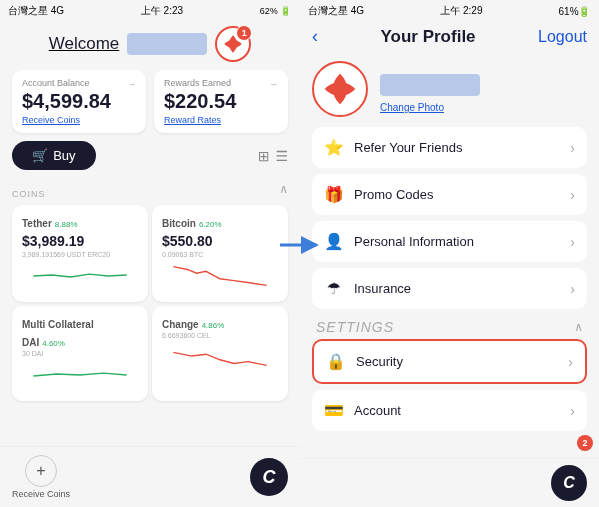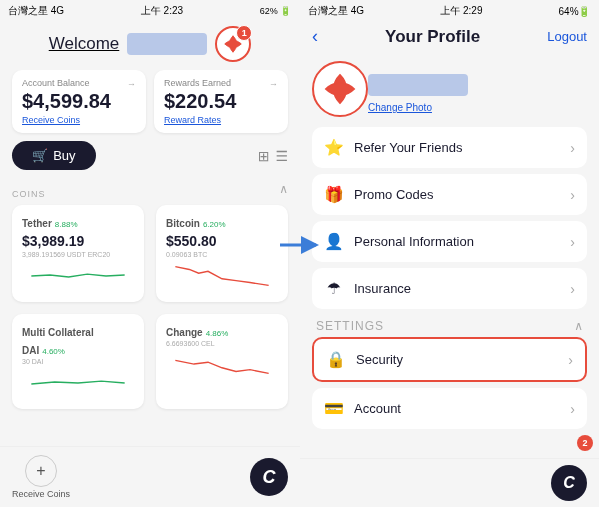--- a/index.html
+++ b/index.html
@@ -155,21 +155,21 @@
       letter-spacing: 1px;
       color: #aaa;
       text-transform: uppercase;
       margin-top: 11px;
     }
     .coins-chevron { font-size: 12px; color: #aaa; cursor: pointer; }
 
     .coins-grid {
       display: grid;
       grid-template-columns: 1fr 1fr;
-      gap: 12px;
+      gap: 4px;
     }
     .coin-card {
       background: #fff;
       border-radius: 10px;
       padding: 8px 10px;
       box-shadow: 0 1px 3px rgba(0,0,0,0.08);
       min-height: 80px;
       overflow: hidden;
     }
     .coin-name { font-size: 10px; color: #555; font-weight: 600; }
@@ -243,27 +243,28 @@
 
     .right-header {
       background: #f5f5f5;
       padding: 6px 12px 8px;
       display: flex;
       align-items: center;
       justify-content: space-between;
     }
     .back-chevron { font-size: 18px; color: #1a56db; cursor: pointer; }
     .profile-title { font-size: 17px; font-weight: 600; color: #1a1a2e; }
-    .logout-btn { font-size: 13px; color: #1a56db; cursor: pointer; }
+    .logout-btn { font-size: 16px; color: #1a56db; cursor: pointer; }
 
     .profile-info {
       background: #f5f5f5;
       padding: 6px 12px 10px;
       display: flex;
       align-items: flex-end;
+      gap: 12px;
     }
     .profile-avatar {
       width: 56px;
       height: 56px;
       border-radius: 50%;
       border: 2px solid #e74c3c;
       background: #fff;
       display: flex;
       align-items: center;
       justify-content: center;
@@ -307,24 +308,25 @@
     .menu-text { font-size: 13px; color: #1a1a2e; font-weight: 500; }
     .menu-chevron { font-size: 14px; color: #aaa; }
 
     .settings-header {
       display: flex;
       align-items: center;
       justify-content: space-between;
       padding: 4px 4px 4px;
     }
     .settings-label {
-      font-size: 12px;
+      font-size: 14px;
       letter-spacing: 1px;
       color: #aaa;
       text-transform: uppercase;
+      font-style: italic;
     }
     .settings-chevron { font-size: 12px; color: #aaa; cursor: pointer; }
 
     .right-footer {
       padding: 6px 12px;
       display: flex;
       justify-content: flex-end;
       border-top: 1px solid #eee;
       background: #f5f5f5;
     }
@@ -474,21 +476,21 @@
     <line x1="2" y1="10" x2="38" y2="10" stroke="#3b7dd8" stroke-width="3" marker-end="url(#arrowhead)"></line>
   </svg>
 </div>
 
 <div class="right-panel">
 
   <div class="status-bar-right">
     <span>台灣之星  4G</span>
     <span>上午 2:29</span>
     <span>
-      <span>64%</span>🔋
+      <span>61%</span>🔋
     </span>
   </div>
 
   <div class="right-header">
     <span class="back-chevron">‹</span>
     <span class="profile-title">Your Profile</span>
     <span class="logout-btn">Logout</span>
   </div>
 
   <div class="profile-info">

